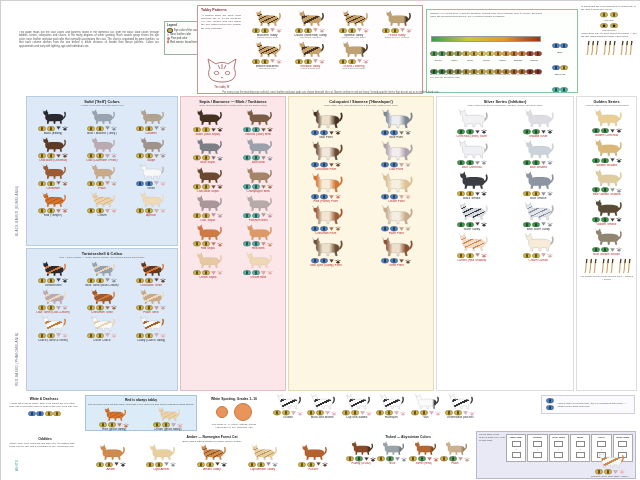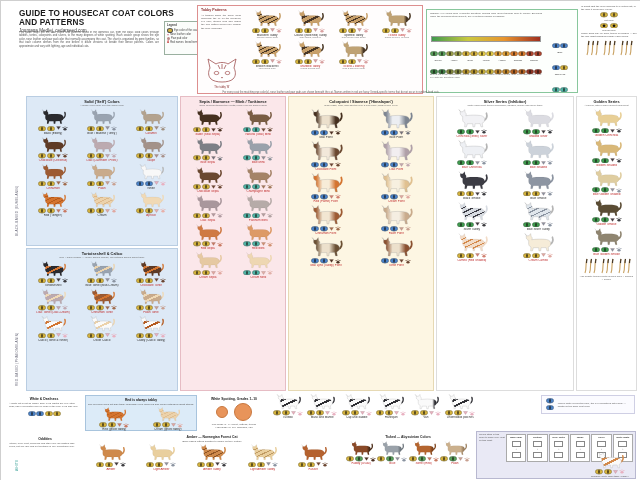--- a/index.html
+++ b/index.html
@@ -93,24 +93,20 @@
   .gcol .gflow{font-size:2.6px;color:#666;line-height:1.1;}
   .gbox{display:inline-block;width:7px;height:3.5px;border:.4px solid #888;margin:.4px 0;}
   .gcat{position:absolute;right:2px;bottom:1px;width:46px;text-align:center;}
   .gcap{font-size:2.3px;color:#555;line-height:1;}
 </style>
 </head>
 <body>
 
 <div class="poster">
 
-  <div class="hdr">
-    <h1>GUIDE TO HOUSECAT COAT COLORS AND PATTERNS</h1>
-    <h2>Joumana Medlej, cedarseed.com</h2>
-  </div>
   <p class="intro">This guide maps out the coat colors and patterns found in the domestic cat, from the basic solid colors through tabbies, torties, colorpoints and silvers, to the many degrees of white spotting. Each swatch group shows the eye color, nose leather and paw pad color that normally accompany the coat. The chart is organized by gene families, so that each column derives from the one before it; dilute versions sit beside their dense parents. Colors are approximate and vary with lighting, age and individual cats.</p>
 
   <div class="legend">
     <div class="lt">Legend</div>
     <div class="li">
         <span class="dot-eye"></span>
         <span>Eye color of the coat</span>
       </div>
     <div class="li">
         <span class="dot-nose"></span>

